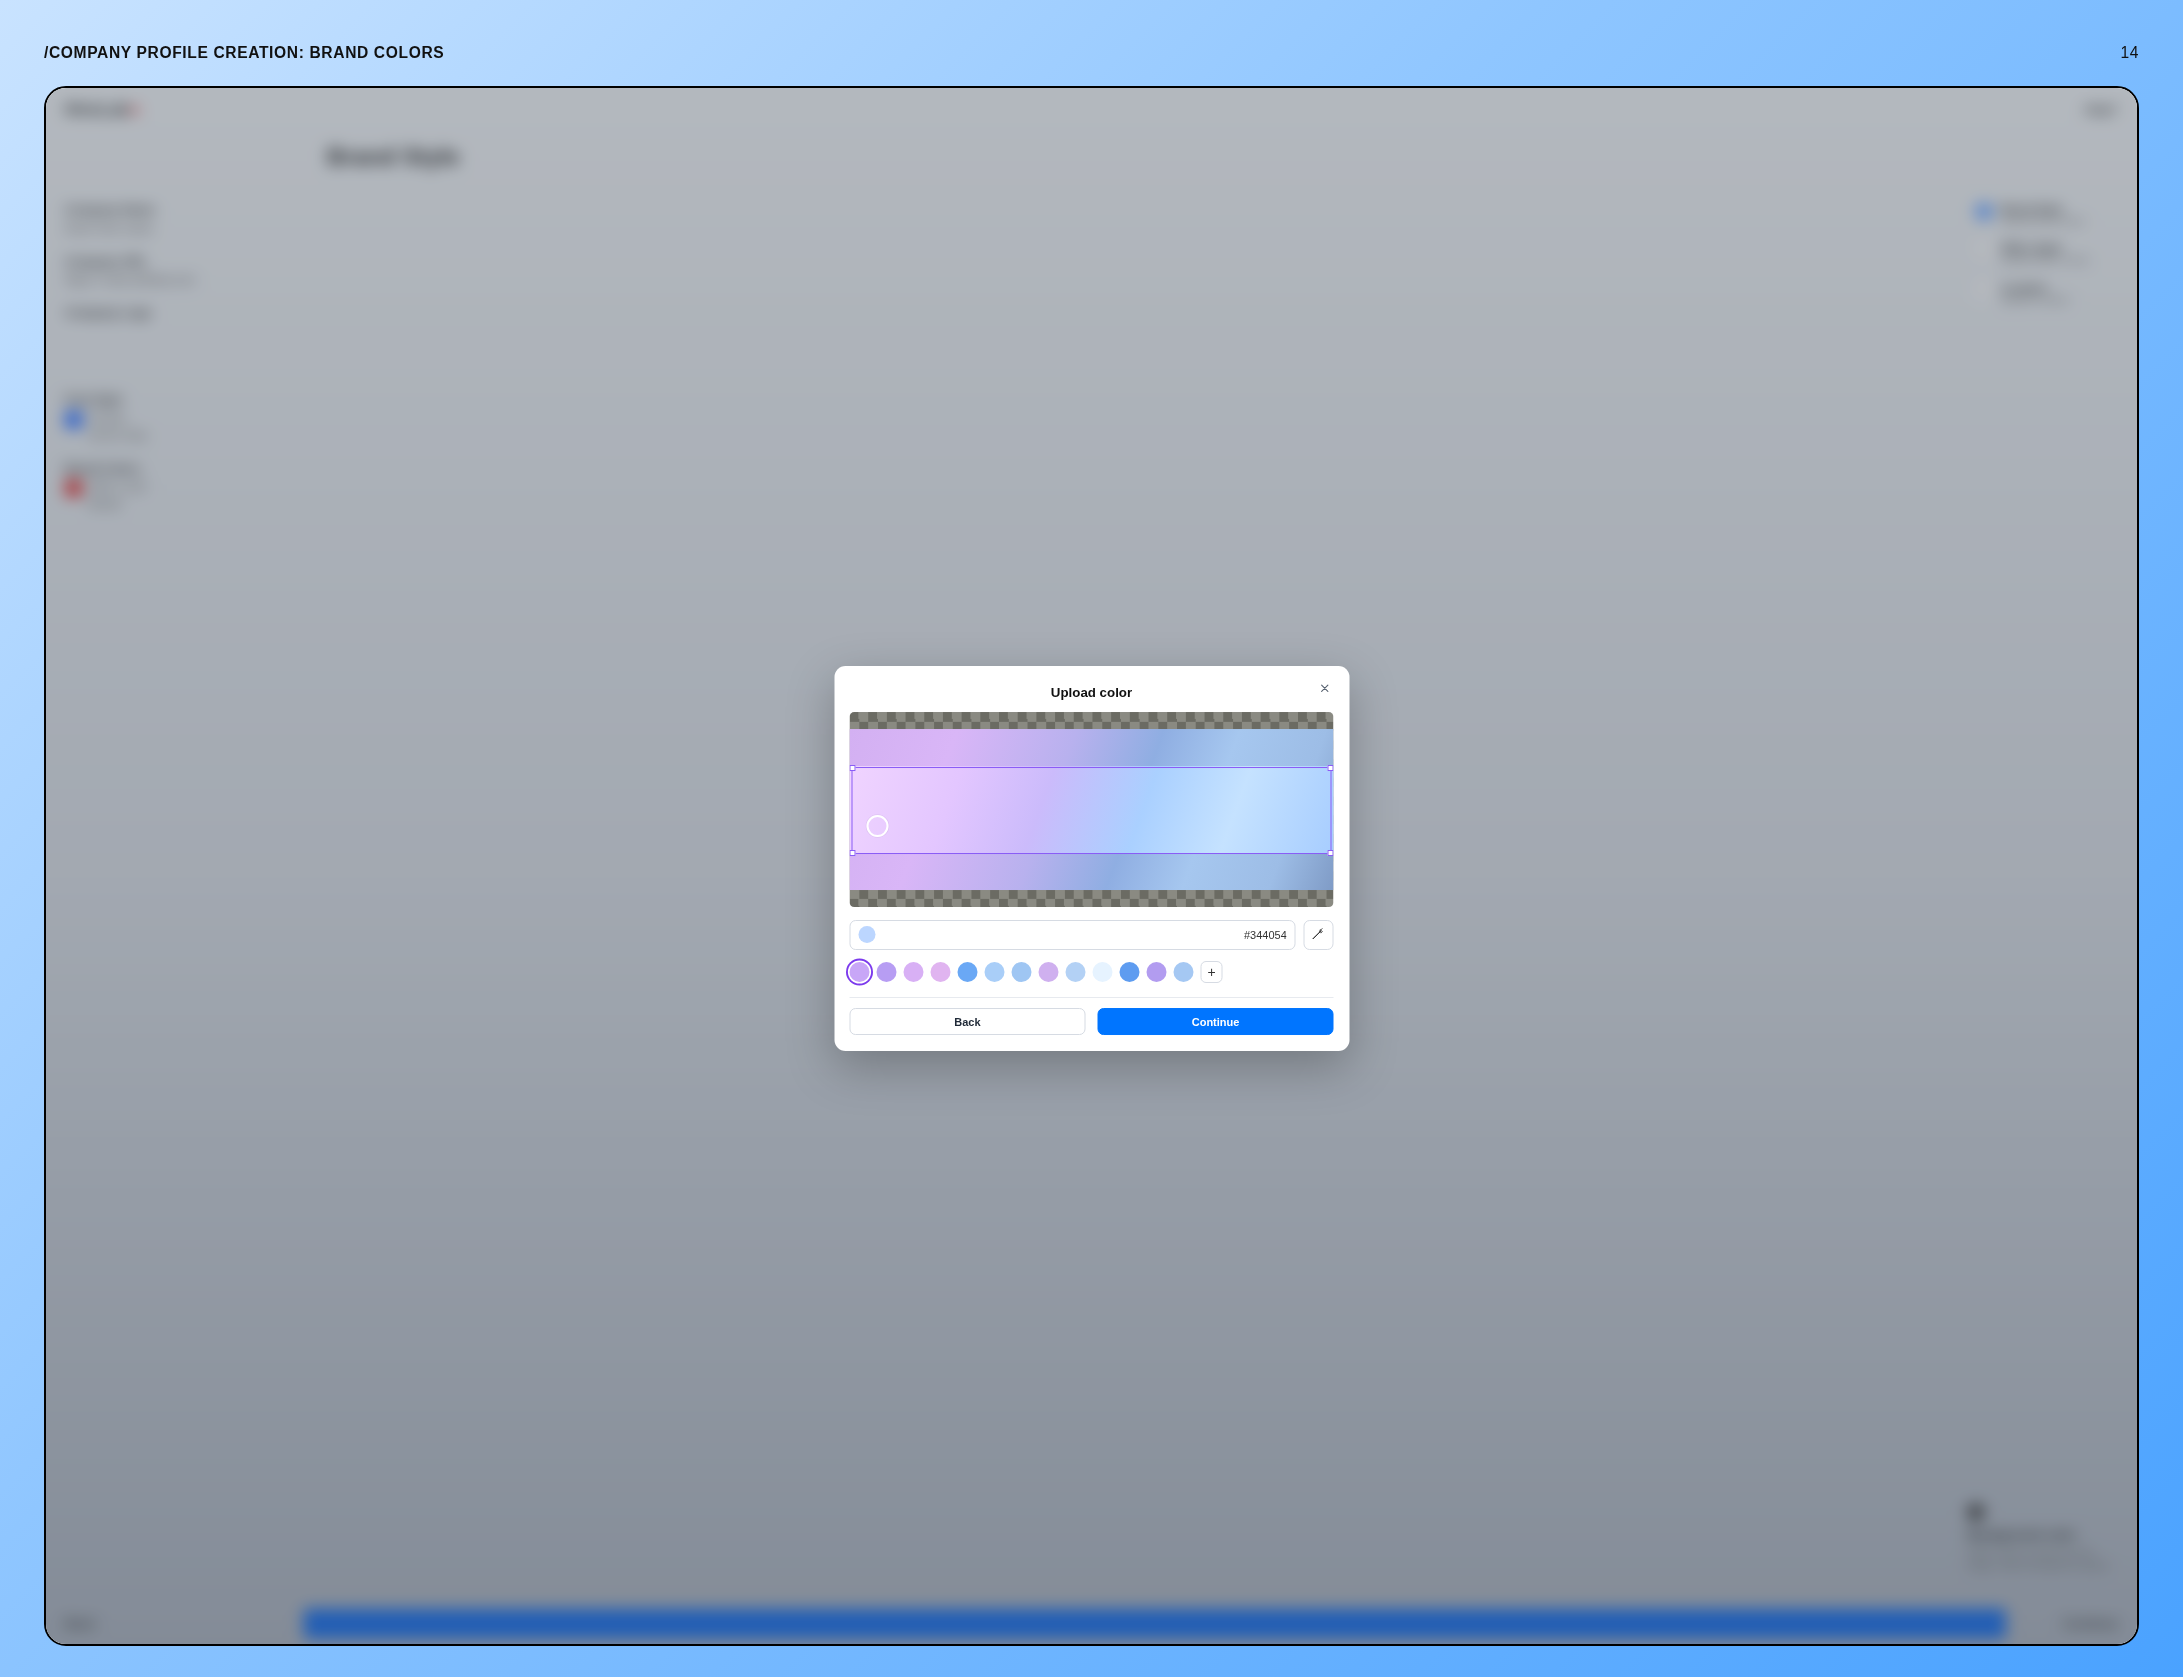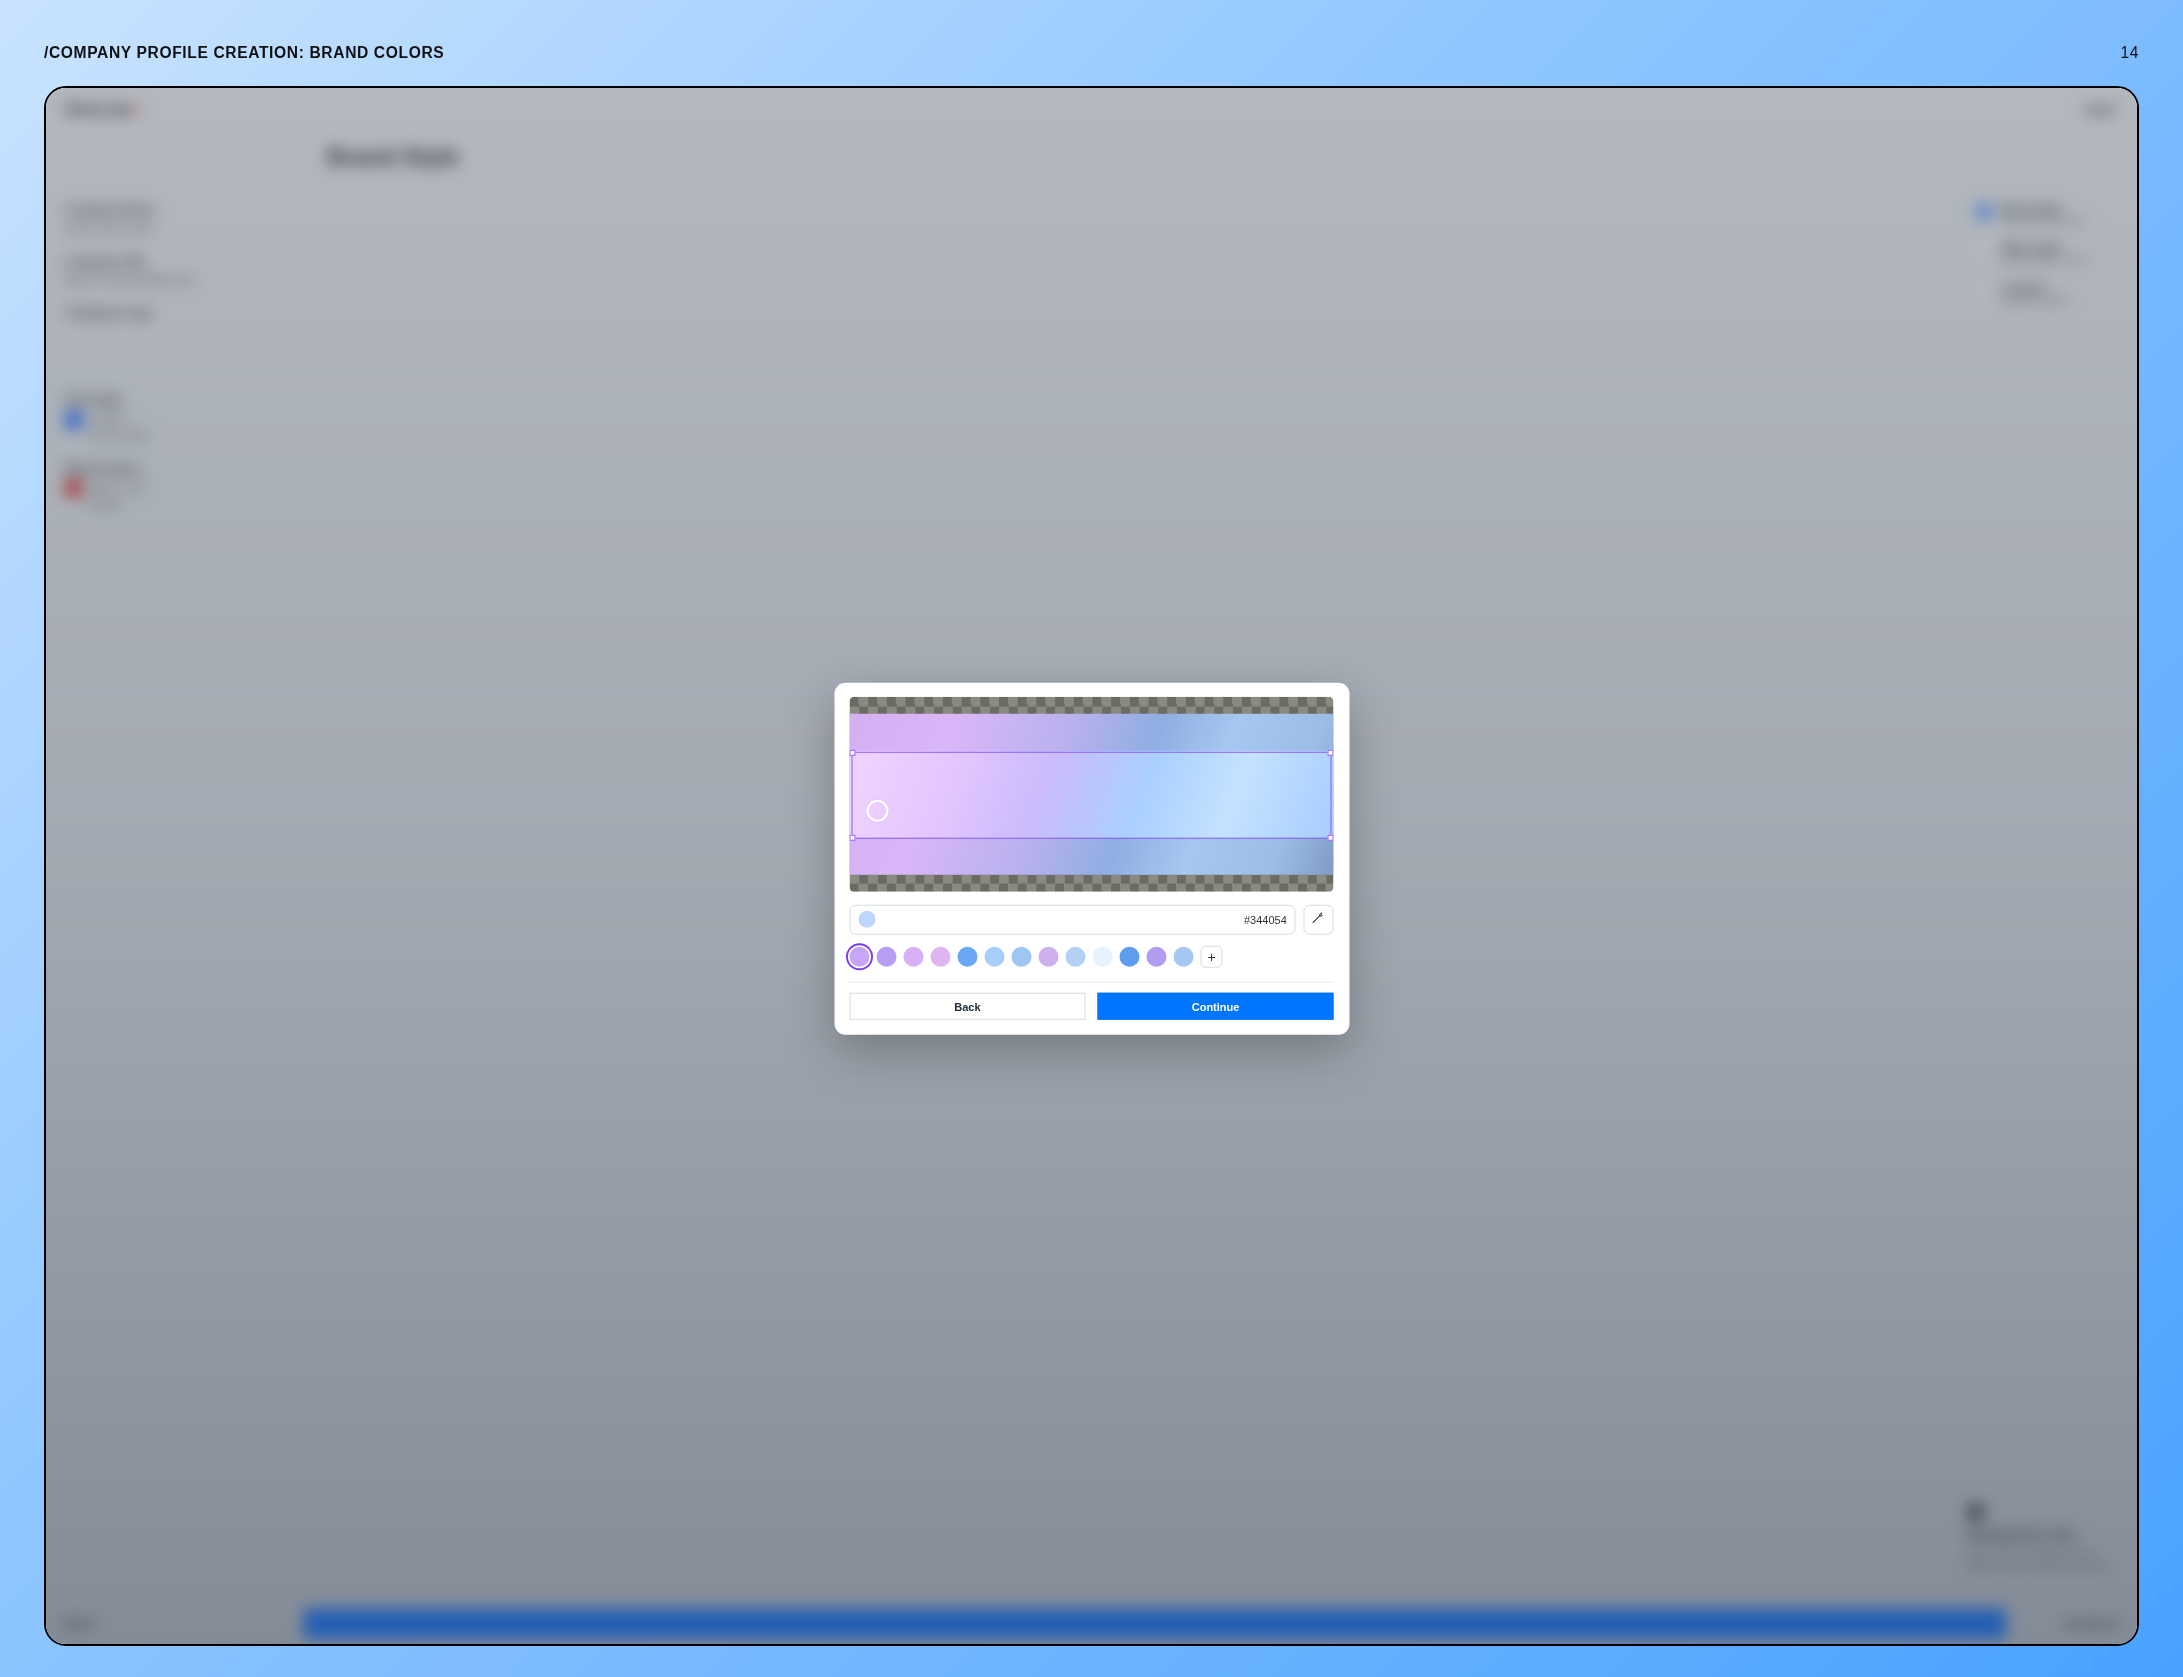--- a/index.html
+++ b/index.html
@@ -191,21 +191,21 @@
   .add-sw {
     width:22px;height:22px;border:0.8px solid #d6dbe3;border-radius:5.5px;
     background:#fff;cursor:pointer;display:flex;align-items:center;justify-content:center;
     color:#333;font-size:14px;line-height:1;
   }
 
   .divider { height:0.8px;background:#e7eaef;margin:14px 0 11px 0; }
 
   .btn-row { display:flex; gap:12.5px; }
   .btn {
-    flex:1; height:26.5px; border-radius:0; font-size:11px; font-weight:600;
+    flex:1; height:26.5px; border-radius:6px; font-size:11px; font-weight:600;
     cursor:pointer; display:flex;align-items:center;justify-content:center;
   }
   .btn-secondary { background:#fff;border:0.8px solid #d6dbe3;color:#1f2937; }
   .btn-primary { background:#0075ff;border:0.8px solid #0075ff;color:#fff; }
 
 </style>
 </head>
 <body>
 
 <div class="slide-header">
@@ -284,20 +284,30 @@
     <div class="footer-row">
       <div class="back">Back</div>
       <div class="skip"></div>
       <div class="cont">Continue</div>
     </div>
   </div>
 
   <div class="dim"></div>
 
   <div class="modal">
+    <div class="modal-header">
+      <div class="modal-title">Upload color</div>
+      <button class="close-btn">
+        <span>
+          <svg viewBox="0 0 24 24" fill="none" stroke="currentColor" stroke-width="2.2" stroke-linecap="round">
+              <path d="M18 6 6 18M6 6l12 12"></path>
+            </svg>
+        </span>
+      </button>
+    </div>
 
     <div class="picker-canvas">
       <div class="grad"></div>
       <div class="sel-rect">
         <div class="handle h-tl"></div>
         <div class="handle h-tr"></div>
         <div class="handle h-bl"></div>
         <div class="handle h-br"></div>
       </div>
       <div class="sampler-ring"></div>

